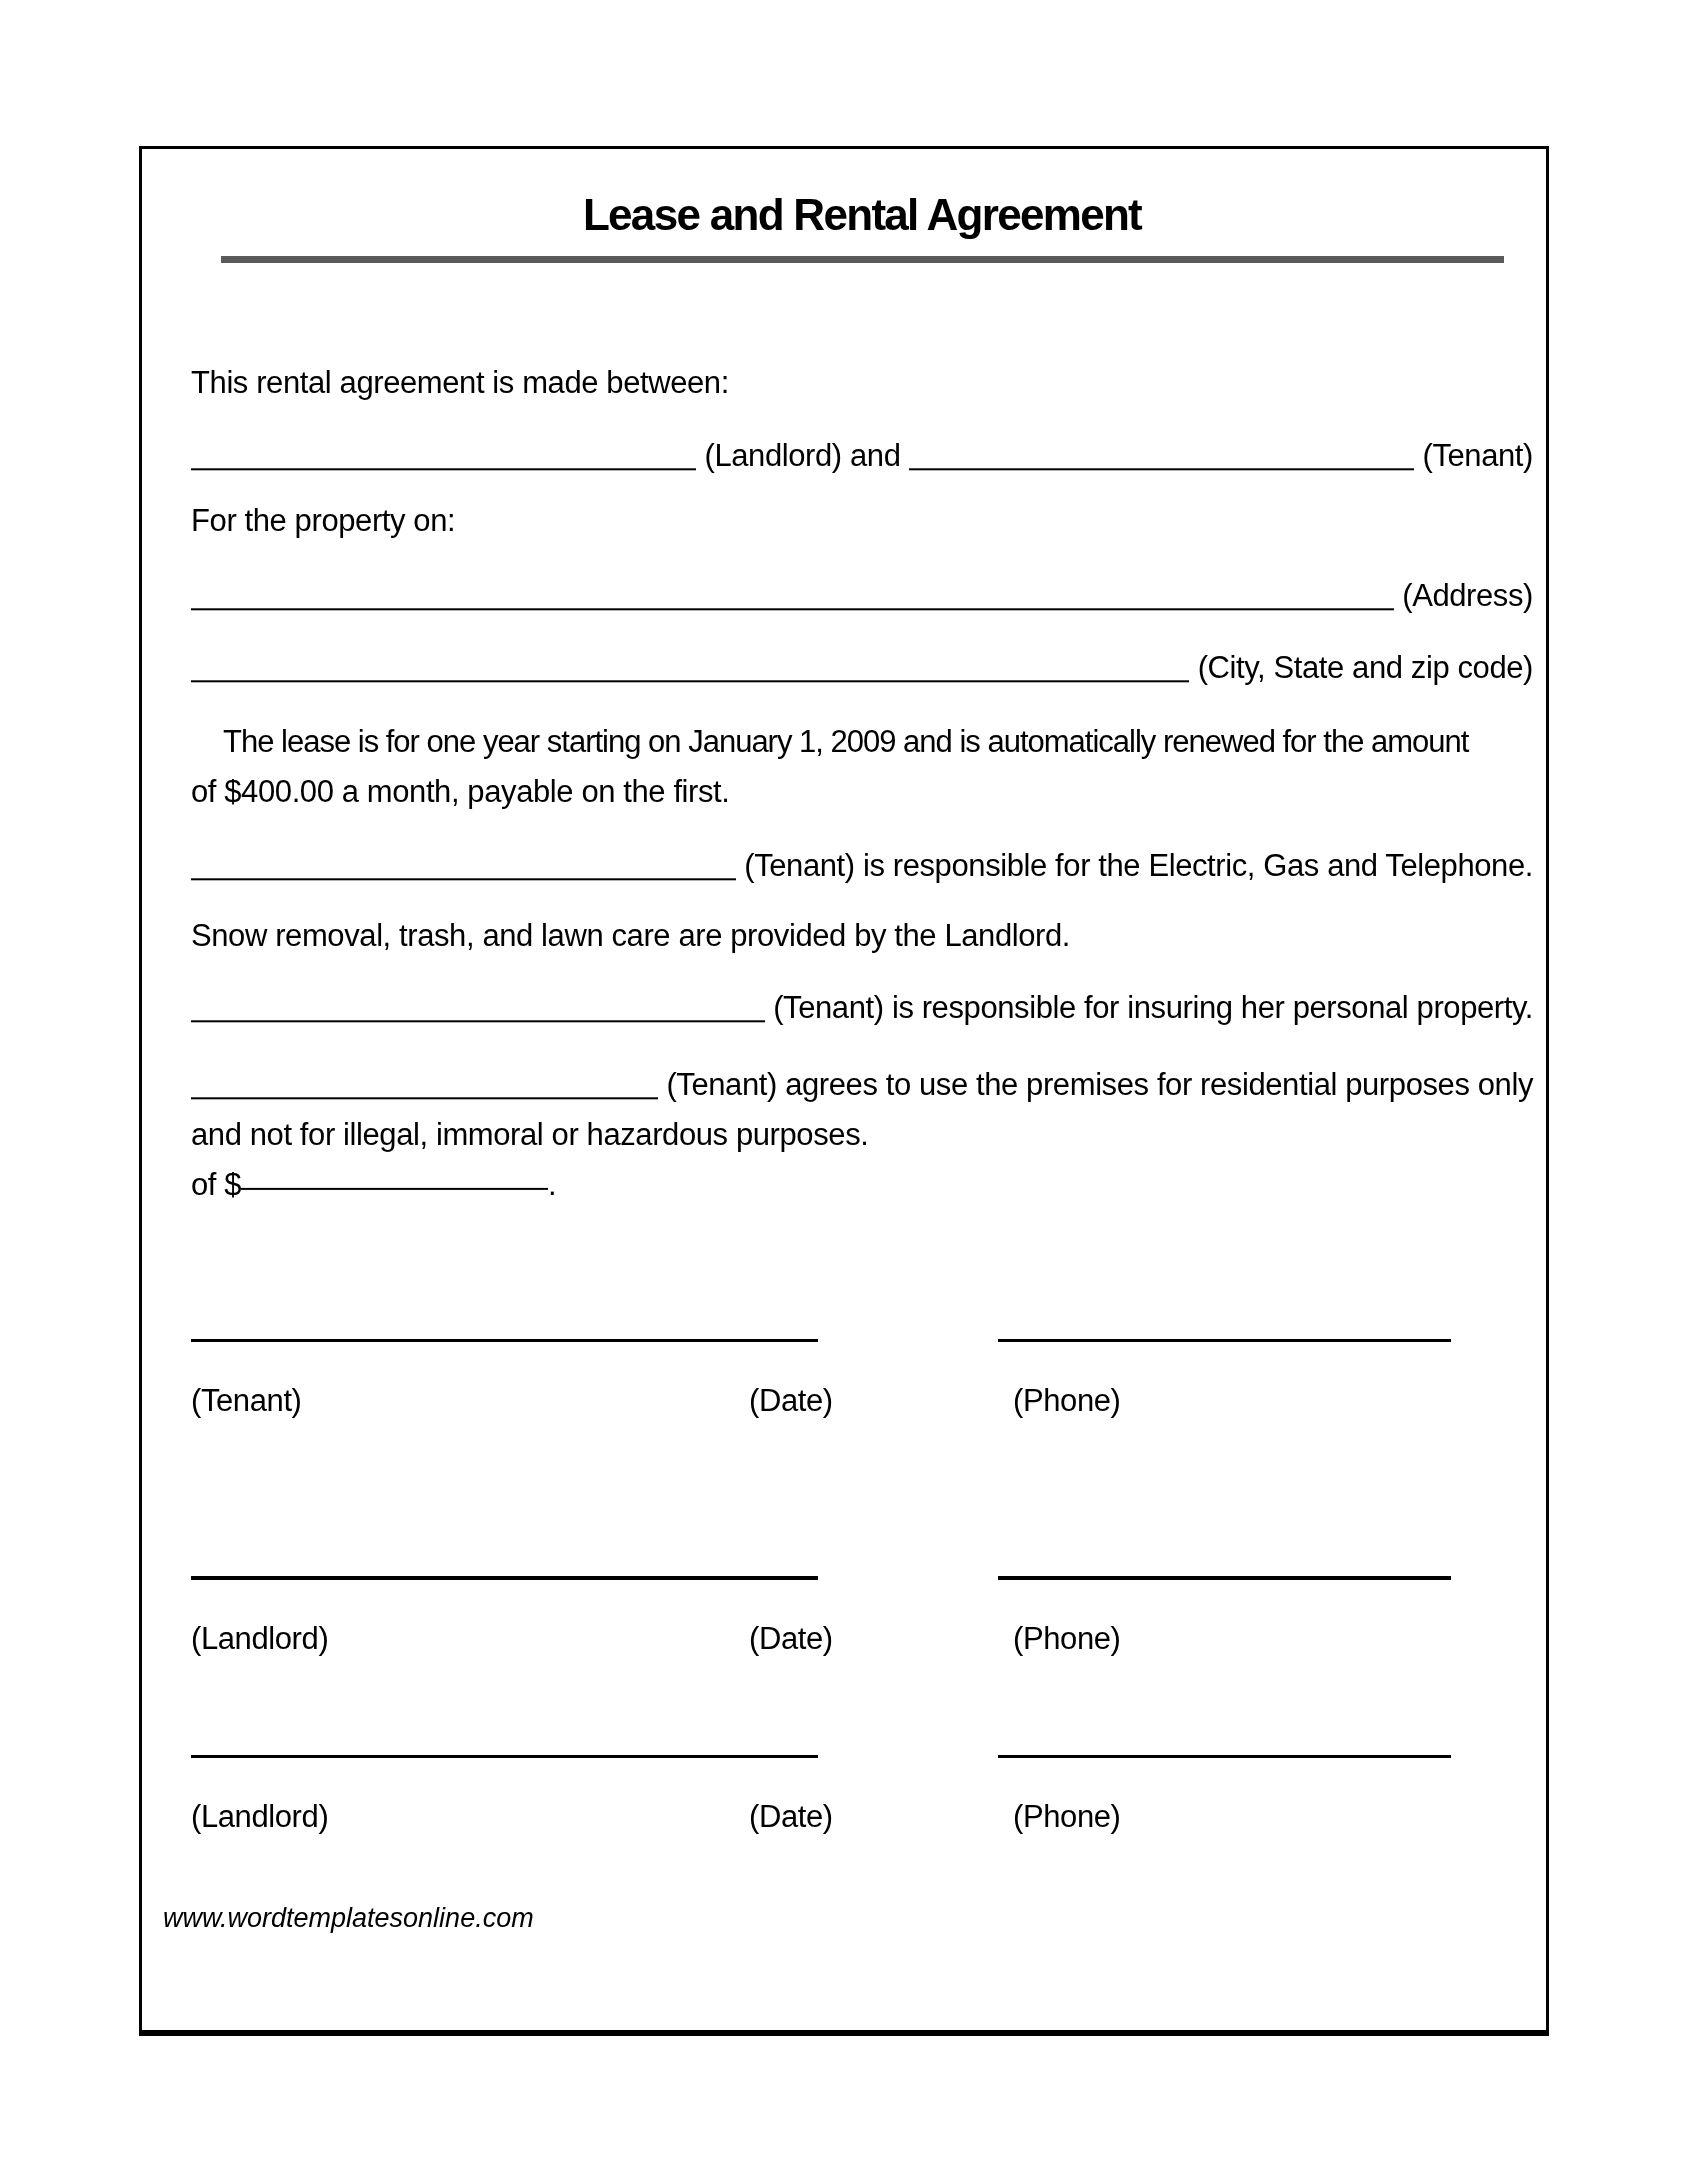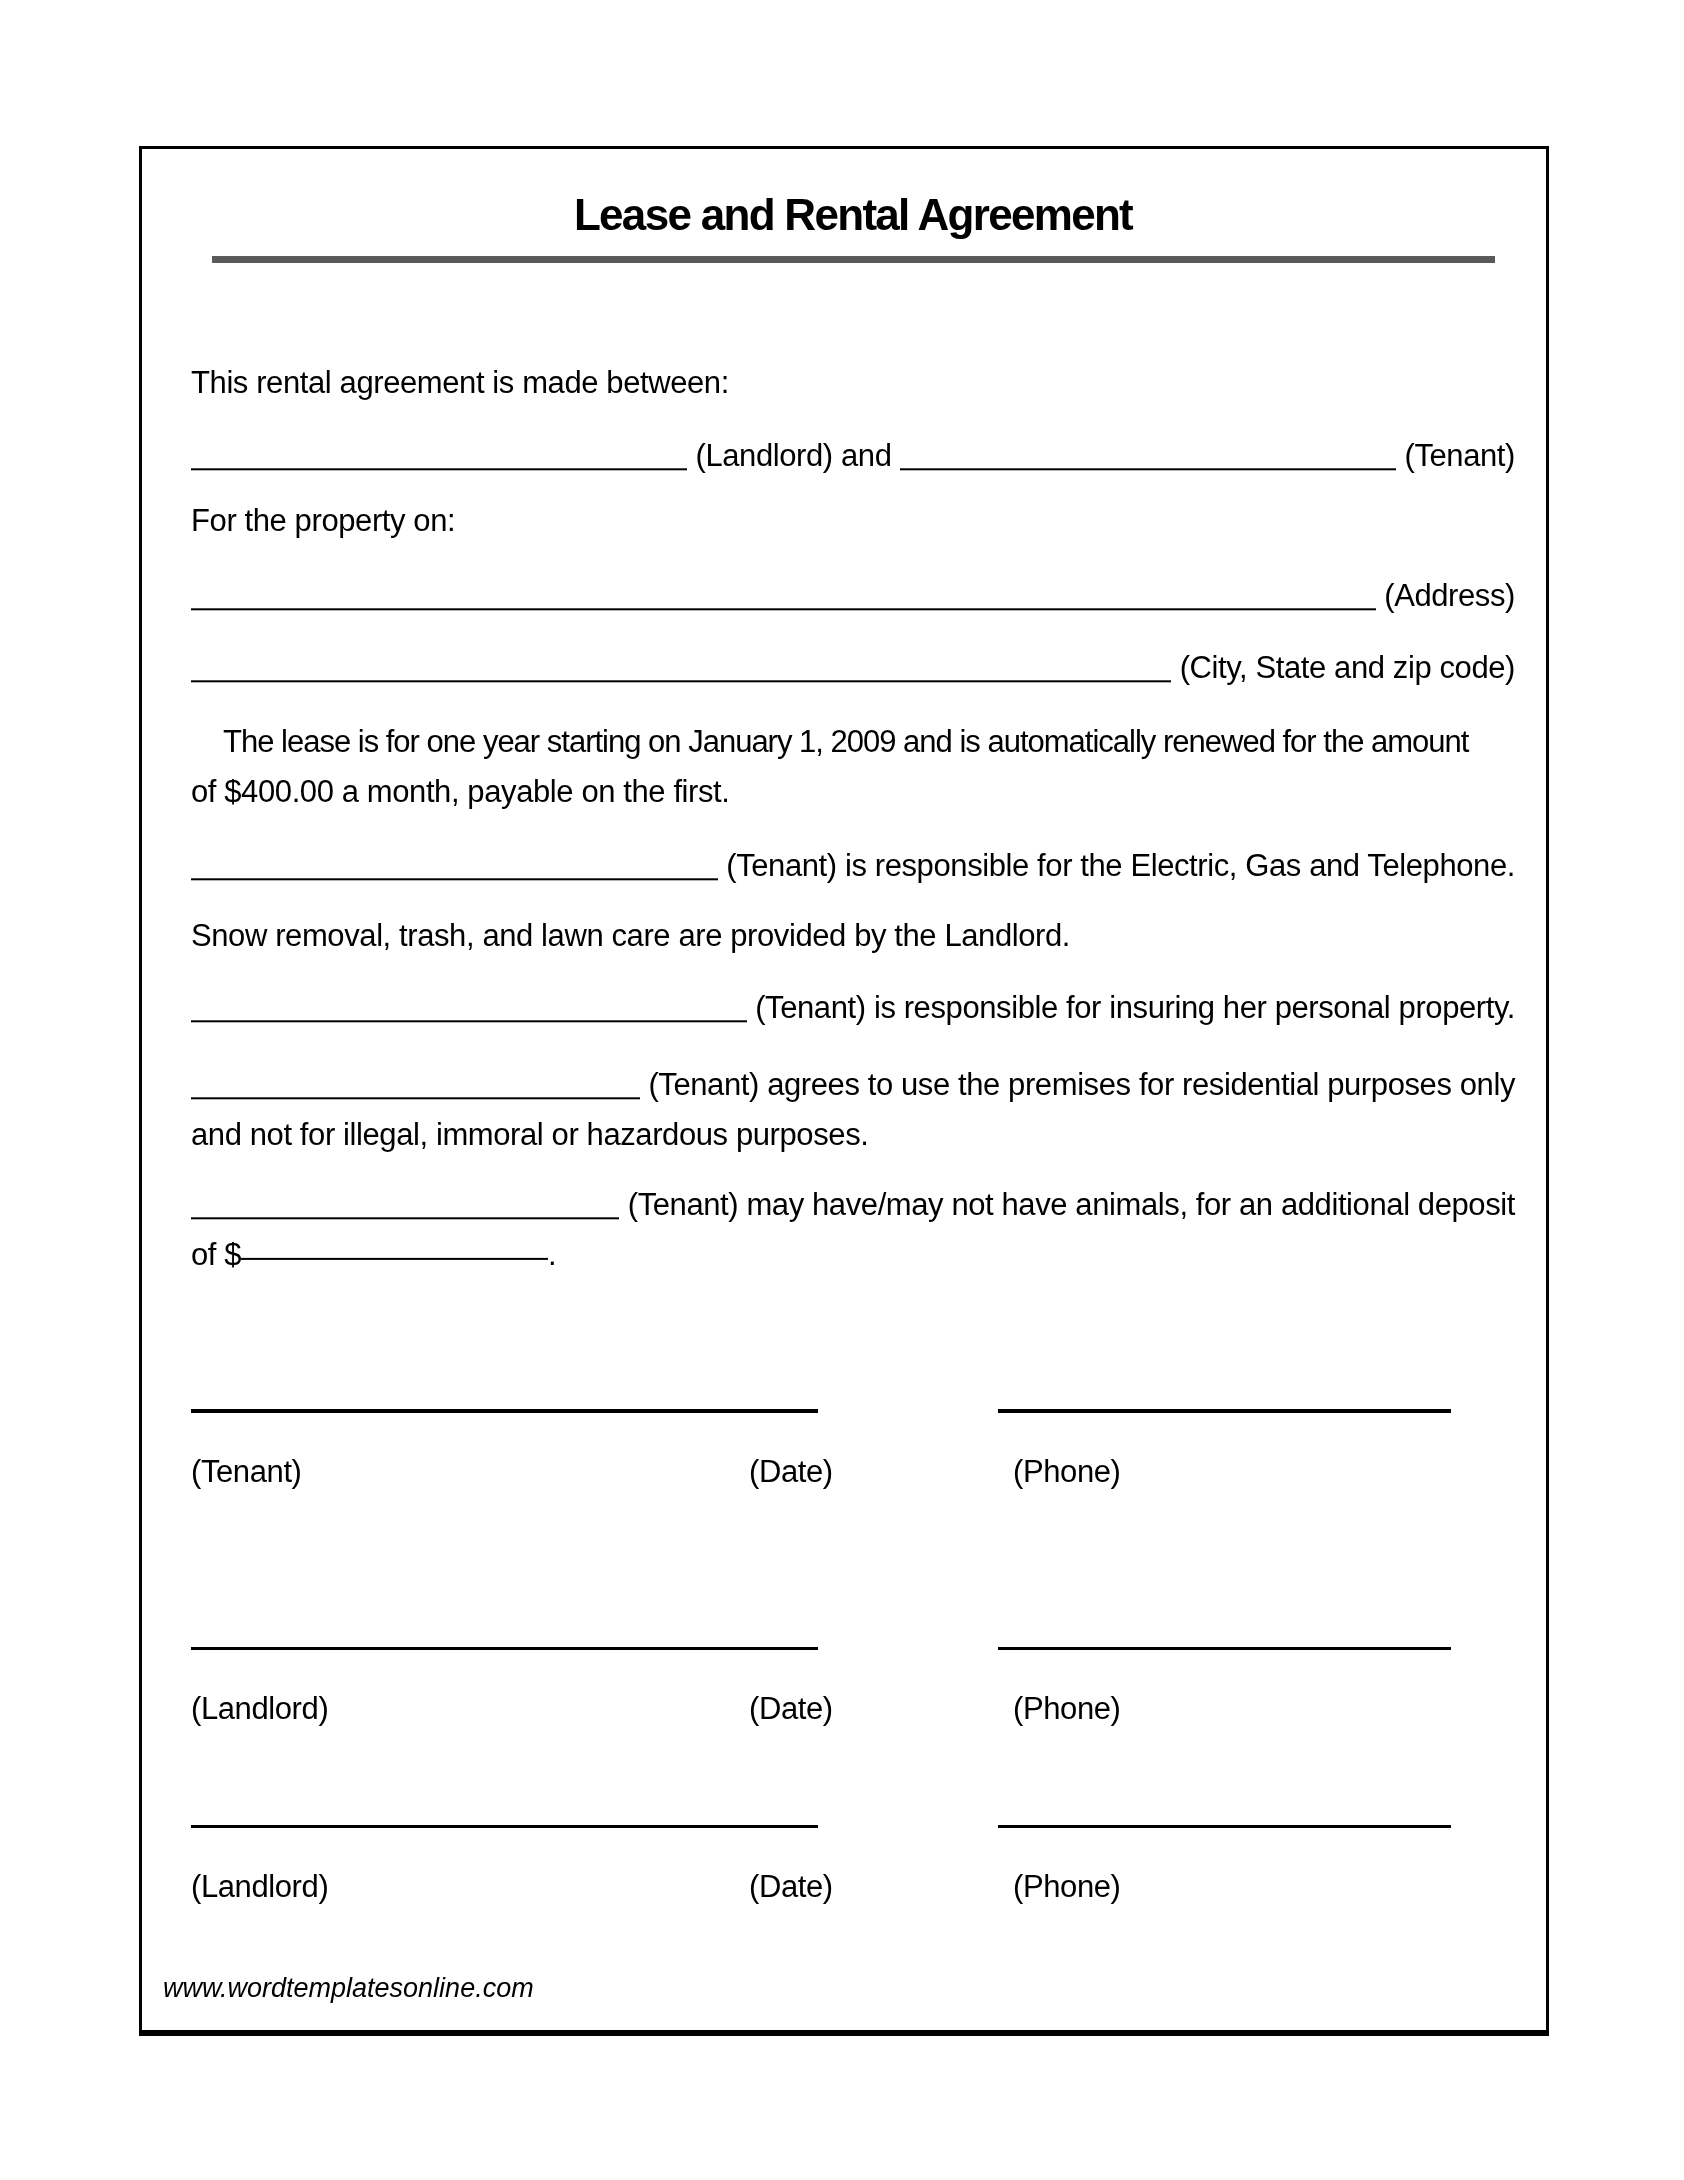--- a/index.html
+++ b/index.html
@@ -21,21 +21,21 @@
     width: 1410px;
     height: 1890px;
     box-sizing: border-box;
     border: 3.4px solid #000000;
     border-bottom-width: 6.8px;
     background: #ffffff;
   }
   .content {
     position: absolute;
     top: 0; left: 0; right: 0; bottom: 0;
-    padding: 0 31px 0 49px;
+    padding: 0 13px 0 49px;
     font-size: 31px;
     letter-spacing: -0.4px;
   }
   .title {
     margin: 39px 0 0 0;
     text-align: center;
     font-size: 44px;
     line-height: 53px;
     font-weight: 700;
     letter-spacing: -1.7px;
@@ -163,24 +163,20 @@
       <span class="blank grow"></span>
       <span class="seg end">(Tenant) is responsible for insuring her personal property.</span>
     </div>
 
     <div class="row mt-premises">
       <span class="blank grow"></span>
       <span class="seg end">(Tenant) agrees to use the premises for residential purposes only</span>
     </div>
     <p class="para">and not for illegal, immoral or hazardous purposes.</p>
 
-    <div class="row mt-animals">
-      <span class="blank grow"></span>
-      <span class="seg end">(Tenant) may have/may not have animals, for an additional deposit</span>
-    </div>
     <p class="para"><span>of $</span><span class="blank-inline"></span><span>.</span></p>
 
     <div class="sig-bars mt-sig1">
       <span class="bar bar-left"></span>
       <span class="bar-gap"></span>
       <span class="bar bar-right"></span>
     </div>
     <div class="sig-labels">
       <span class="col1">(Tenant)</span>
       <span class="col2">(Date)</span>

